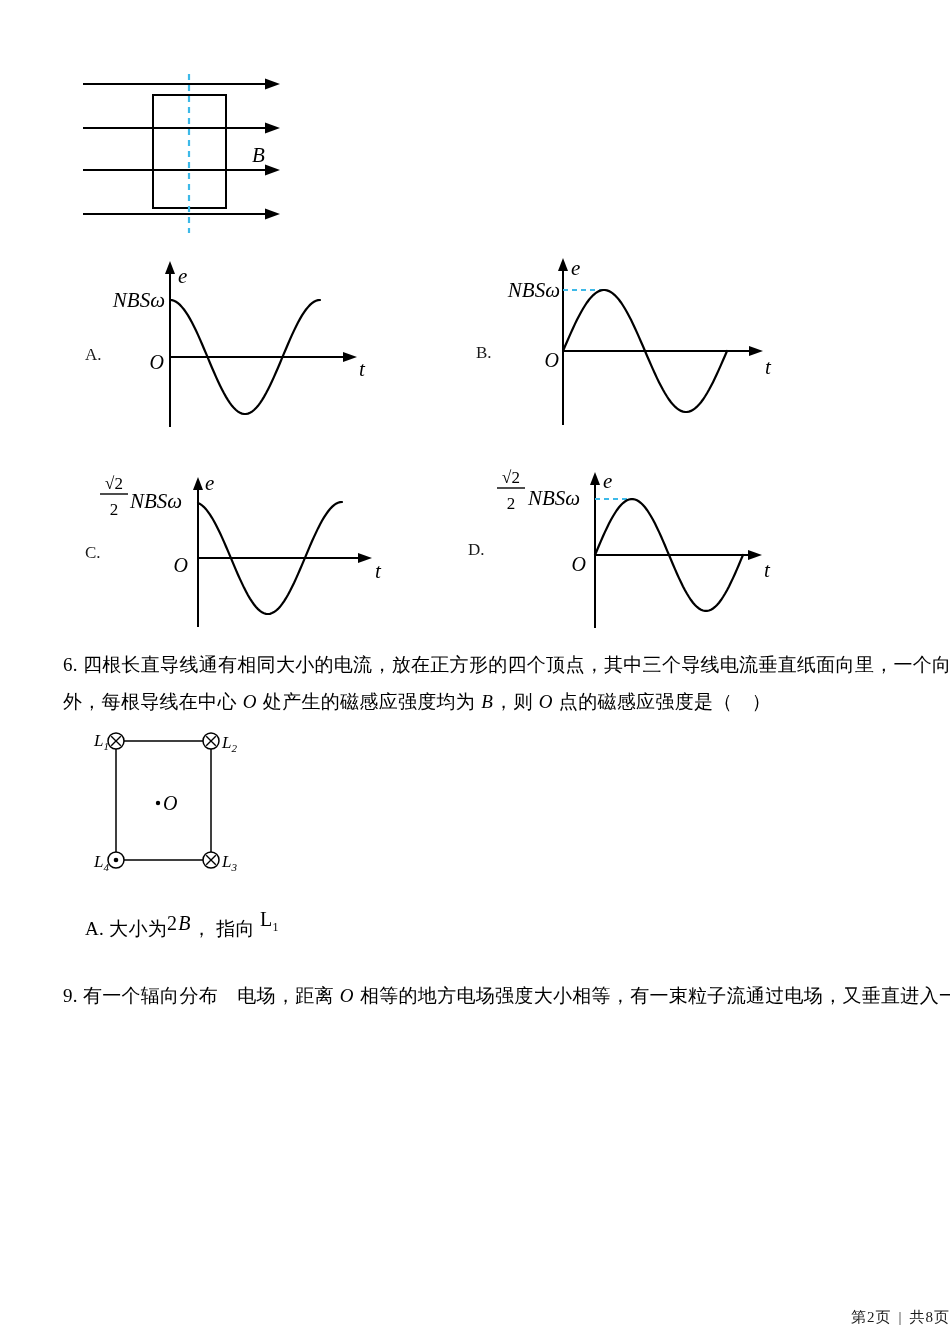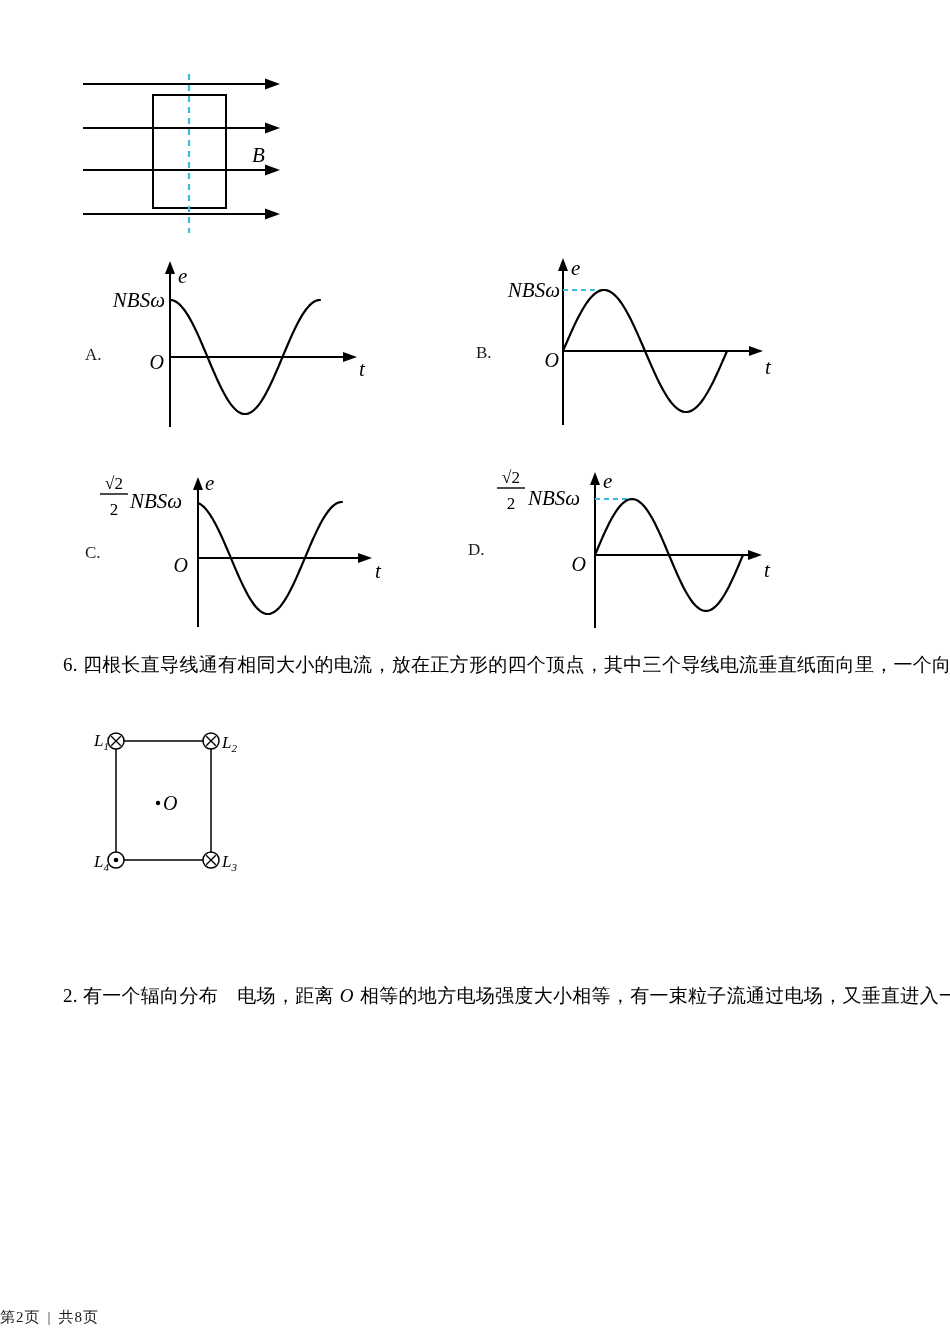--- a/index.html
+++ b/index.html
@@ -24,21 +24,21 @@
   .wireC{fill:#fff;stroke:#000;stroke-width:1.5;}
   .wx{stroke:#000;stroke-width:1.3;}
   .dot{fill:#000;stroke:none;}
   .sqlbl{font-size:17px;font-style:italic;}
   .sqsub{font-size:11px;font-style:italic;}
   .qline{position:absolute;margin:0;font-size:19px;white-space:nowrap;letter-spacing:0.3px;}
   .qline .it{font-family:"Liberation Serif","DejaVu Serif",serif;padding:0 1px;}
   .rs1{display:inline-block;transform:translateY(-5px);font-size:20px;}
   .rs2{display:inline-block;transform:translateY(-9px);font-size:20px;}
   .rs2 sub{font-size:12px;font-style:normal;}
-  .footer{position:absolute;left:0;right:0;text-align:left;font-size:15px;color:#1a1a1a;letter-spacing:1px;}
+  .footer{position:absolute;left:8px;right:0;text-align:right;font-size:15px;color:#1a1a1a;letter-spacing:1px;}
   .fsep{margin:0 7px;color:#333;}
 </style>
 </head>
 <body>
 
 <div class="page">
 
   <svg class="abs" style="left:83px;top:70px" width="215" height="175">
     <line class="fl" x1="0" y1="14" x2="188" y2="14"></line>
     <path class="ah" d="M197,14 l-15,-5.5 l0,11 z"></path>
@@ -115,20 +115,21 @@
       <text class="fr" x="51" y="28" text-anchor="middle">√2</text>
       <line class="frbar" x1="37" y1="33" x2="65" y2="33"></line>
       <text class="fr" x="51" y="54" text-anchor="middle">2</text>
       <text class="it lbl" x="68" y="50">NBSω</text>
       <line class="guide" x1="135" y1="44" x2="172" y2="44"></line>
       <path class="wave" d="M135.0,100.0L137.0,95.3L139.0,90.5L141.0,85.9L143.0,81.3L145.0,76.9L147.0,72.7L149.0,68.6L151.0,64.8L153.0,61.3L155.0,58.0L157.0,55.0L159.0,52.3L161.0,50.0L163.0,48.0L165.0,46.5L167.0,45.3L169.0,44.5L171.0,44.1L173.0,44.1L175.0,44.5L177.0,45.3L179.0,46.5L181.0,48.0L183.0,50.0L185.0,52.3L187.0,55.0L189.0,58.0L191.0,61.3L193.0,64.8L195.0,68.6L197.0,72.7L199.0,76.9L201.0,81.3L203.0,85.9L205.0,90.5L207.0,95.3L209.0,100.0L211.0,104.7L213.0,109.5L215.0,114.1L217.0,118.7L219.0,123.1L221.0,127.3L223.0,131.4L225.0,135.2L227.0,138.7L229.0,142.0L231.0,145.0L233.0,147.7L235.0,150.0L237.0,152.0L239.0,153.5L241.0,154.7L243.0,155.5L245.0,155.9L247.0,155.9L249.0,155.5L251.0,154.7L253.0,153.5L255.0,152.0L257.0,150.0L259.0,147.7L261.0,145.0L263.0,142.0L265.0,138.7L267.0,135.2L269.0,131.4L271.0,127.3L273.0,123.1L275.0,118.7L277.0,114.1L279.0,109.5L281.0,104.7L283.0,100.0"></path>
     </svg>
   </div>
 
   <p class="qline" style="left:63px;top:652px"><span>6. 四根长直导线通有相同大小的电流，放在正方形的四个顶点，其中三个导线电流垂直纸面向里，一个向</span></p>
+  <p class="qline" style="left:63px;top:689px"><span>外，每根导线在中心 </span><span class="it">O</span><span> 处产生的磁感应强度均为 </span><span class="it">B</span><span>，则 </span><span class="it">O</span><span> 点的磁感应强度是（　）</span></p>
 
   <svg class="abs" style="left:88px;top:725px" width="170" height="158">
     <rect class="sq" x="28" y="16" width="95" height="119"></rect>
 
     <circle class="wireC" cx="28" cy="16" r="8"></circle>
     <line class="wx" x1="23.2" y1="11.2" x2="32.8" y2="20.8"></line>
     <line class="wx" x1="32.8" y1="11.2" x2="23.2" y2="20.8"></line>
     <text class="sqlbl" x="21" y="21" text-anchor="end"><tspan>L</tspan><tspan class="sqsub" dy="4">1</tspan></text>
 
     <circle class="wireC" cx="123" cy="16" r="8"></circle>
@@ -142,18 +143,19 @@
     <text class="sqlbl" x="134" y="142"><tspan>L</tspan><tspan class="sqsub" dy="4">3</tspan></text>
 
     <circle class="wireC" cx="28" cy="135" r="8"></circle>
     <circle class="dot" cx="28" cy="135" r="2.3"></circle>
     <text class="sqlbl" x="21" y="142" text-anchor="end"><tspan>L</tspan><tspan class="sqsub" dy="4">4</tspan></text>
 
     <circle class="dot" cx="70" cy="78" r="2.2"></circle>
     <text class="it olbl" x="75" y="85">O</text>
   </svg>
 
+  <p class="qline" style="left:85px;top:916px"><span>A. 大小为</span><span class="rs1"><span>2</span><span class="it">B</span></span><span>，  指向 </span><span class="rs2"><span>L</span><sub>1</sub></span></p>
 
-  <p class="qline" style="left:63px;top:983px"><span>2. 有一个辐向分布　电场，距离 </span><span class="it">O</span><span> 相等的地方电场强度大小相等，有一束粒子流通过电场，又垂直进入一</span></p>
+  <p class="qline" style="left:63px;top:983px"><span>9. 有一个辐向分布　电场，距离 </span><span class="it">O</span><span> 相等的地方电场强度大小相等，有一束粒子流通过电场，又垂直进入一</span></p>
 
   <div class="footer" style="top:1308px"><span>第2页</span><span class="fsep">|</span><span>共8页</span></div>
 
 </div>
 
 </body></html>

